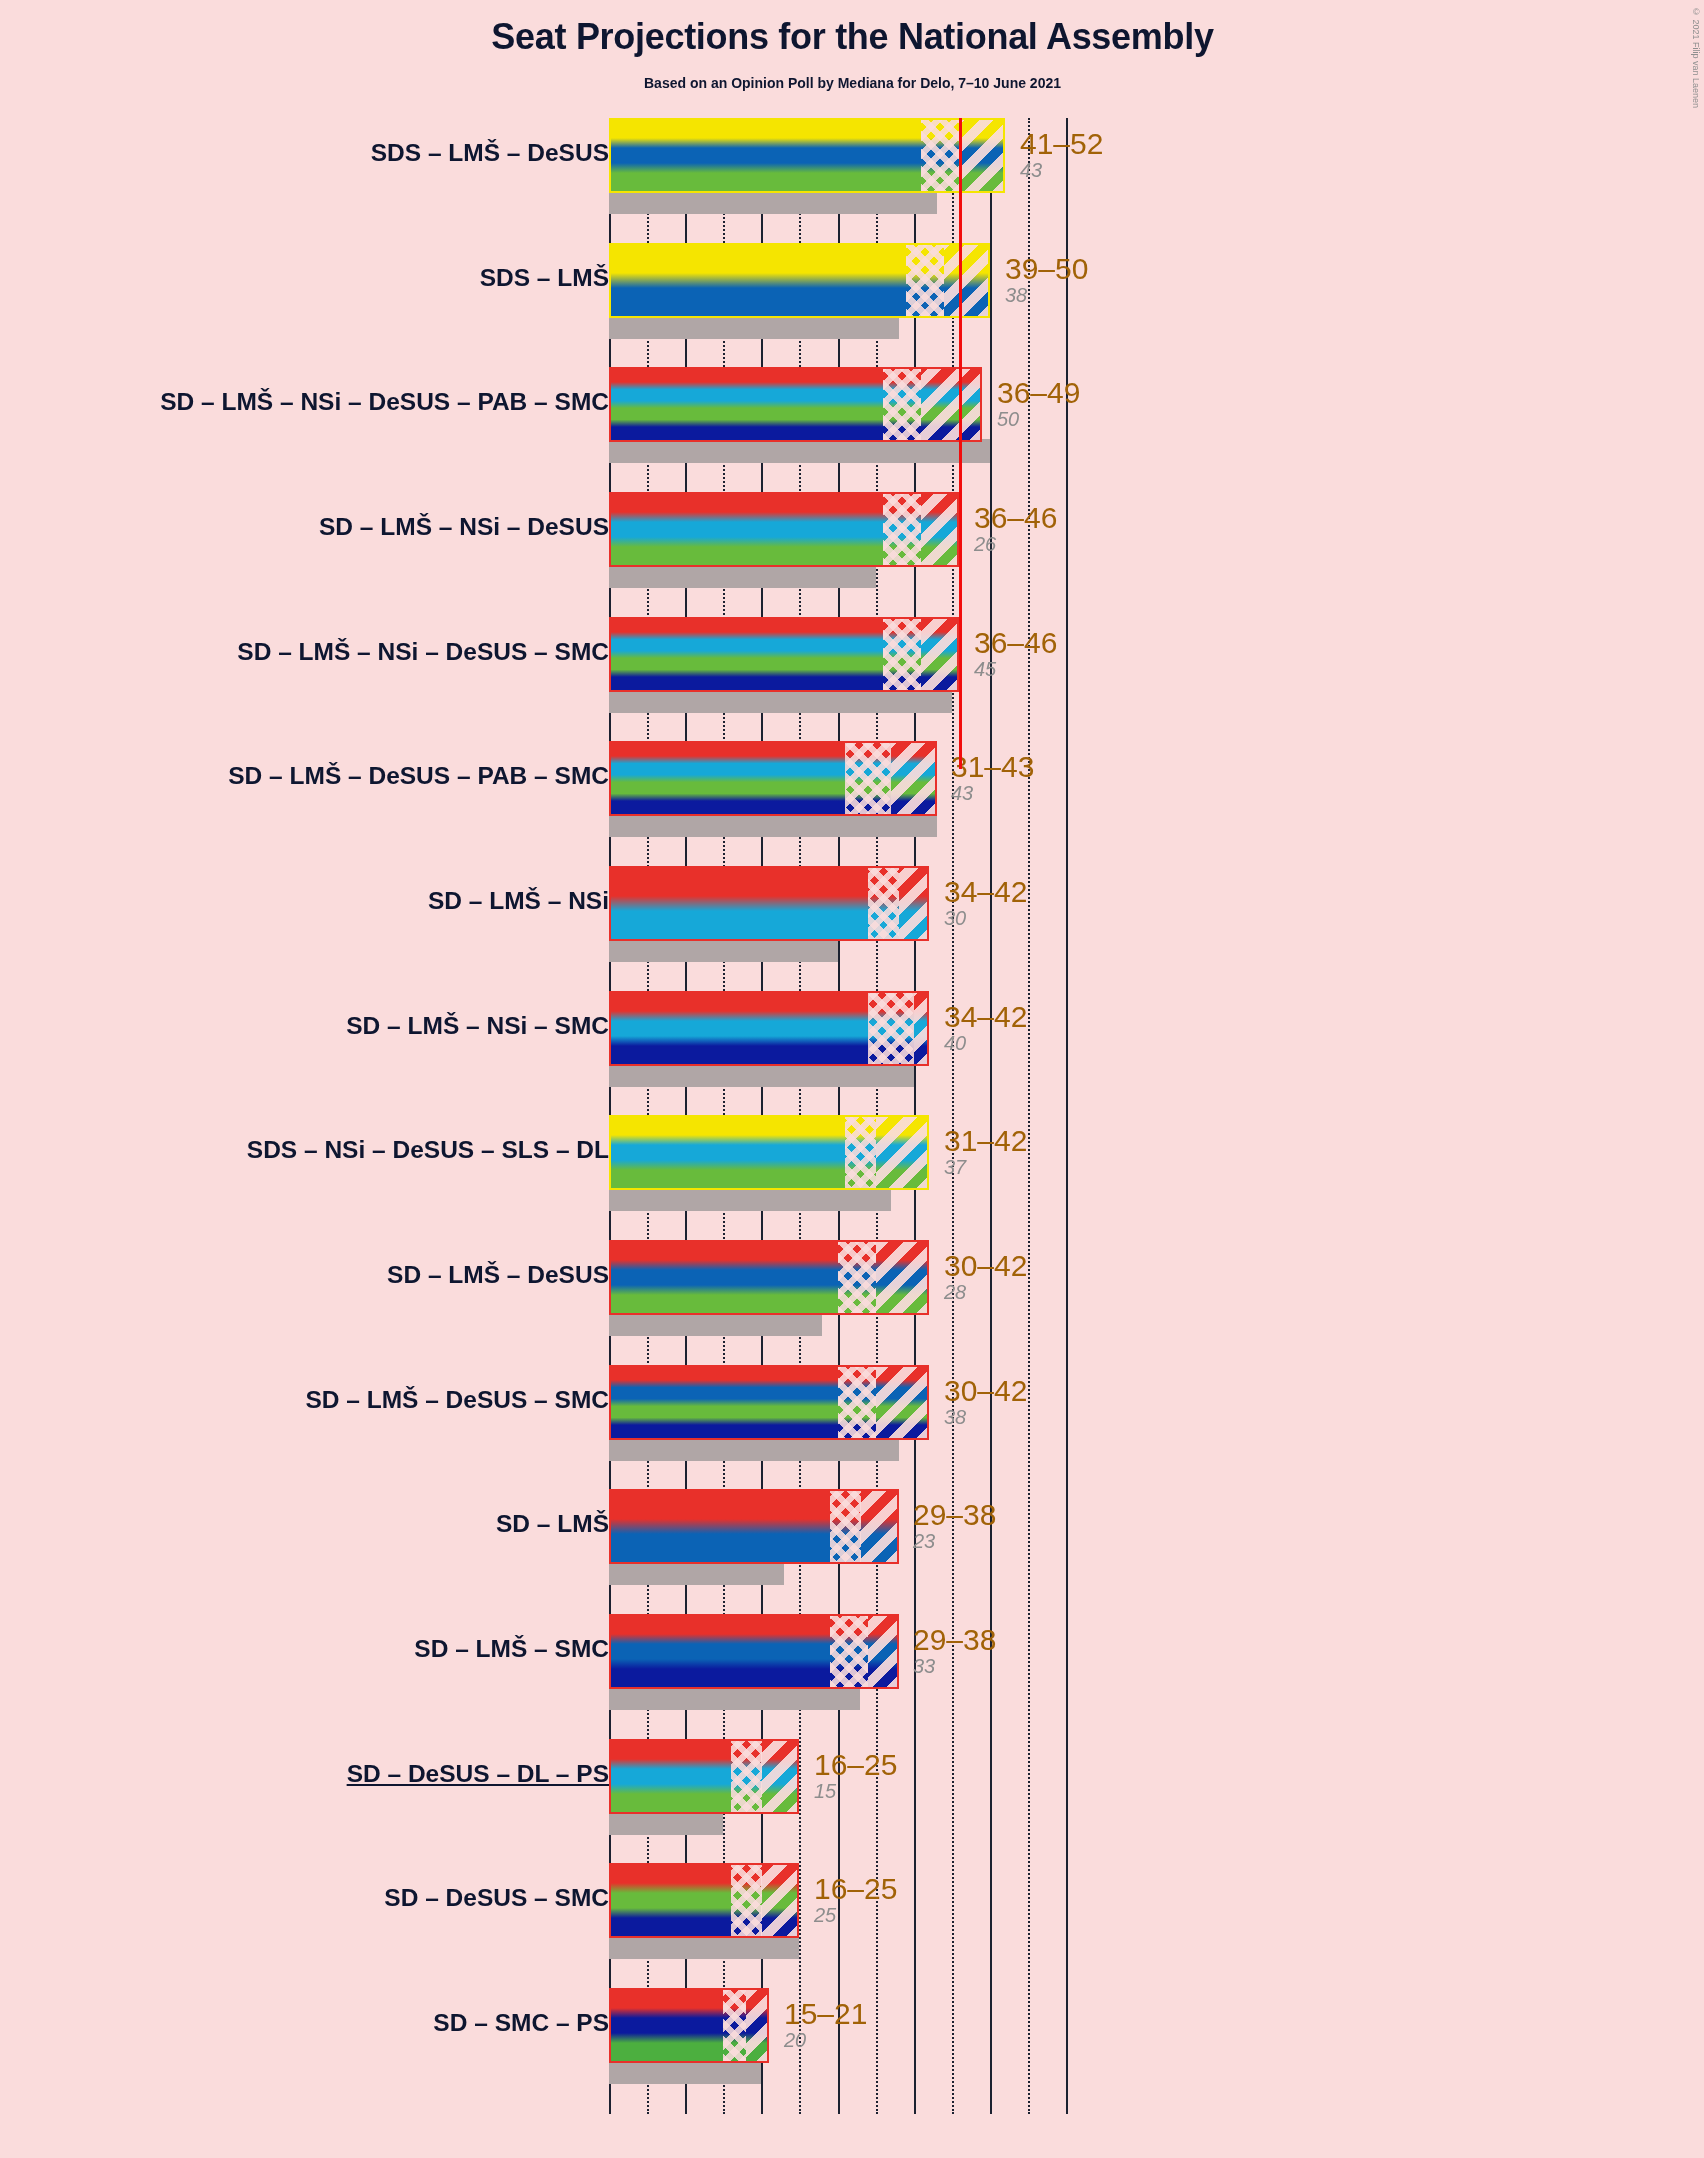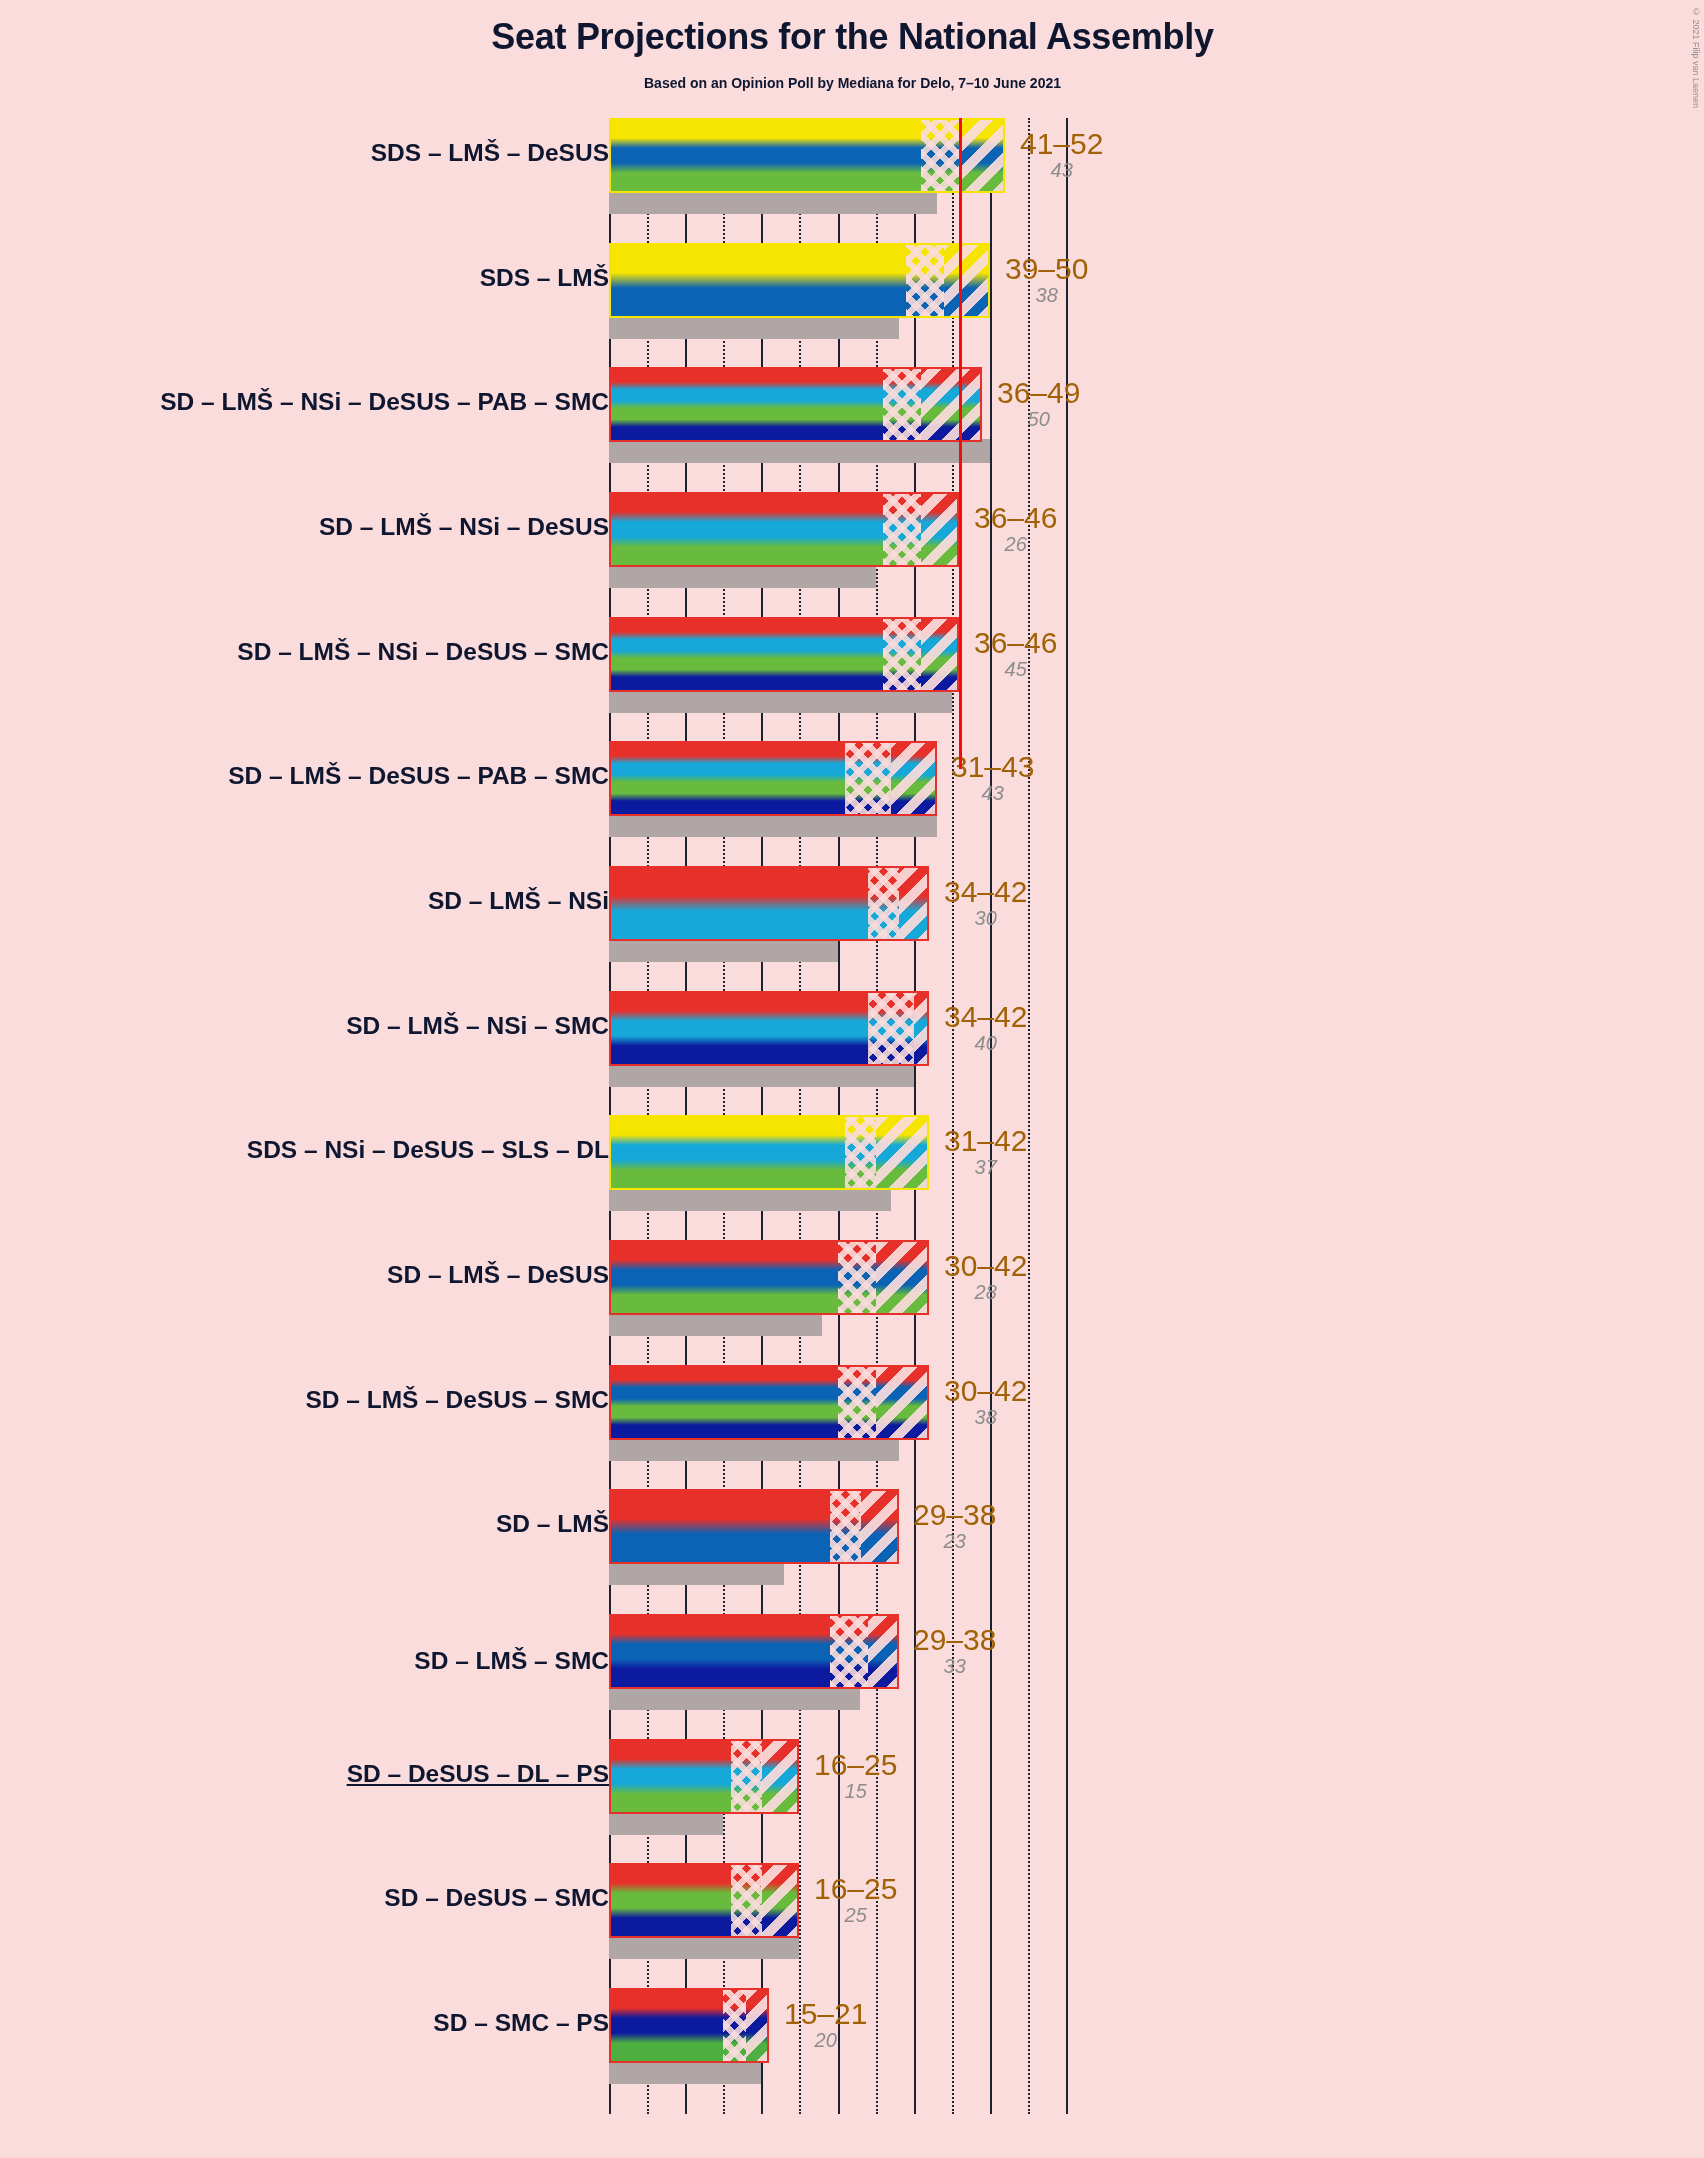--- a/index.html
+++ b/index.html
@@ -52,21 +52,21 @@
       repeating-linear-gradient(-45deg, rgba(250,220,220,.88) 0 6.4px, rgba(250,220,220,0) 6.4px 12.7px);
   }
   .seg.diag{
     background-image:
       repeating-linear-gradient(-45deg, rgba(250,220,220,.92) 0 10px, rgba(250,220,220,0) 10px 20px);
   }
   .outline{position:absolute;left:0;top:0;height:75px;box-sizing:border-box;border:2.7px solid;pointer-events:none;}
   .lastresult{position:absolute;height:23.6px;background:#b0a6a6;}
   .valbox{position:absolute;white-space:nowrap;}
   .valrange{font-size:30px;font-weight:normal;color:#a16207;line-height:31px;}
-  .valprev{font-size:20px;font-style:italic;color:#8d8d8d;line-height:23.6px;text-align:center;}
+  .valprev{font-size:20px;font-style:italic;color:#8d8d8d;line-height:23.6px;}
 
   
   #legend{position:absolute;right:25.5px;bottom:18px;width:364px;text-align:right;}
   .legtitle{font-size:23px;font-weight:bold;color:#0e1630;line-height:27px;}
   .legbarwrap{position:relative;height:44px;margin-top:7.3px;}
   .legbar{position:absolute;right:0;top:0;height:40px;width:218px;border:2.7px solid #0e1630;box-sizing:border-box;background:#0e1630;}
   .legbar .lcross{position:absolute;top:0;bottom:0;left:109px;width:69px;
     background-image:
       repeating-linear-gradient(45deg, #fadcdc 0 6.4px, rgba(0,0,0,0) 6.4px 12.7px),
       repeating-linear-gradient(-45deg, #fadcdc 0 6.4px, rgba(0,0,0,0) 6.4px 12.7px);}
@@ -276,21 +276,21 @@
             <div class="seg diag" style="left: 251px; width: 38px;"></div>
           </div>
           <div class="outline" style="width: 290px; border-color: rgb(232, 48, 42);"></div>
         </div>
         <div class="valbox" style="left: 913px; top: 10px;">
           <div class="valrange">29–38</div>
           <div class="valprev">23</div>
         </div>
       </div>
       <div class="row" style="top: 1614px;">
-        <div class="rowlabel" style="top: 21px; margin-top: 12px;">SD – LMŠ – SMC</div>
+        <div class="rowlabel" style="top: 21px;">SD – LMŠ – SMC</div>
         <div class="lastresult" style="left: 609px; top: 72px; width: 251px;"></div>
         <div class="barwrap" style="width: 290px; height: 75px;">
           <div class="bar" style="width: 290px; background: linear-gradient(rgb(232, 48, 42) 6.7%, rgb(232, 48, 42) 26.7%, rgb(11, 99, 181) 40%, rgb(11, 99, 181) 60%, rgb(11, 26, 158) 73.3%, rgb(11, 26, 158) 93.3%);">
             <div class="seg cross" style="left: 221px; width: 38px;"></div>
             <div class="seg diag" style="left: 259px; width: 30.5px;"></div>
           </div>
           <div class="outline" style="width: 290px; border-color: rgb(232, 48, 42);"></div>
         </div>
         <div class="valbox" style="left: 913px; top: 10px;">
           <div class="valrange">29–38</div>

